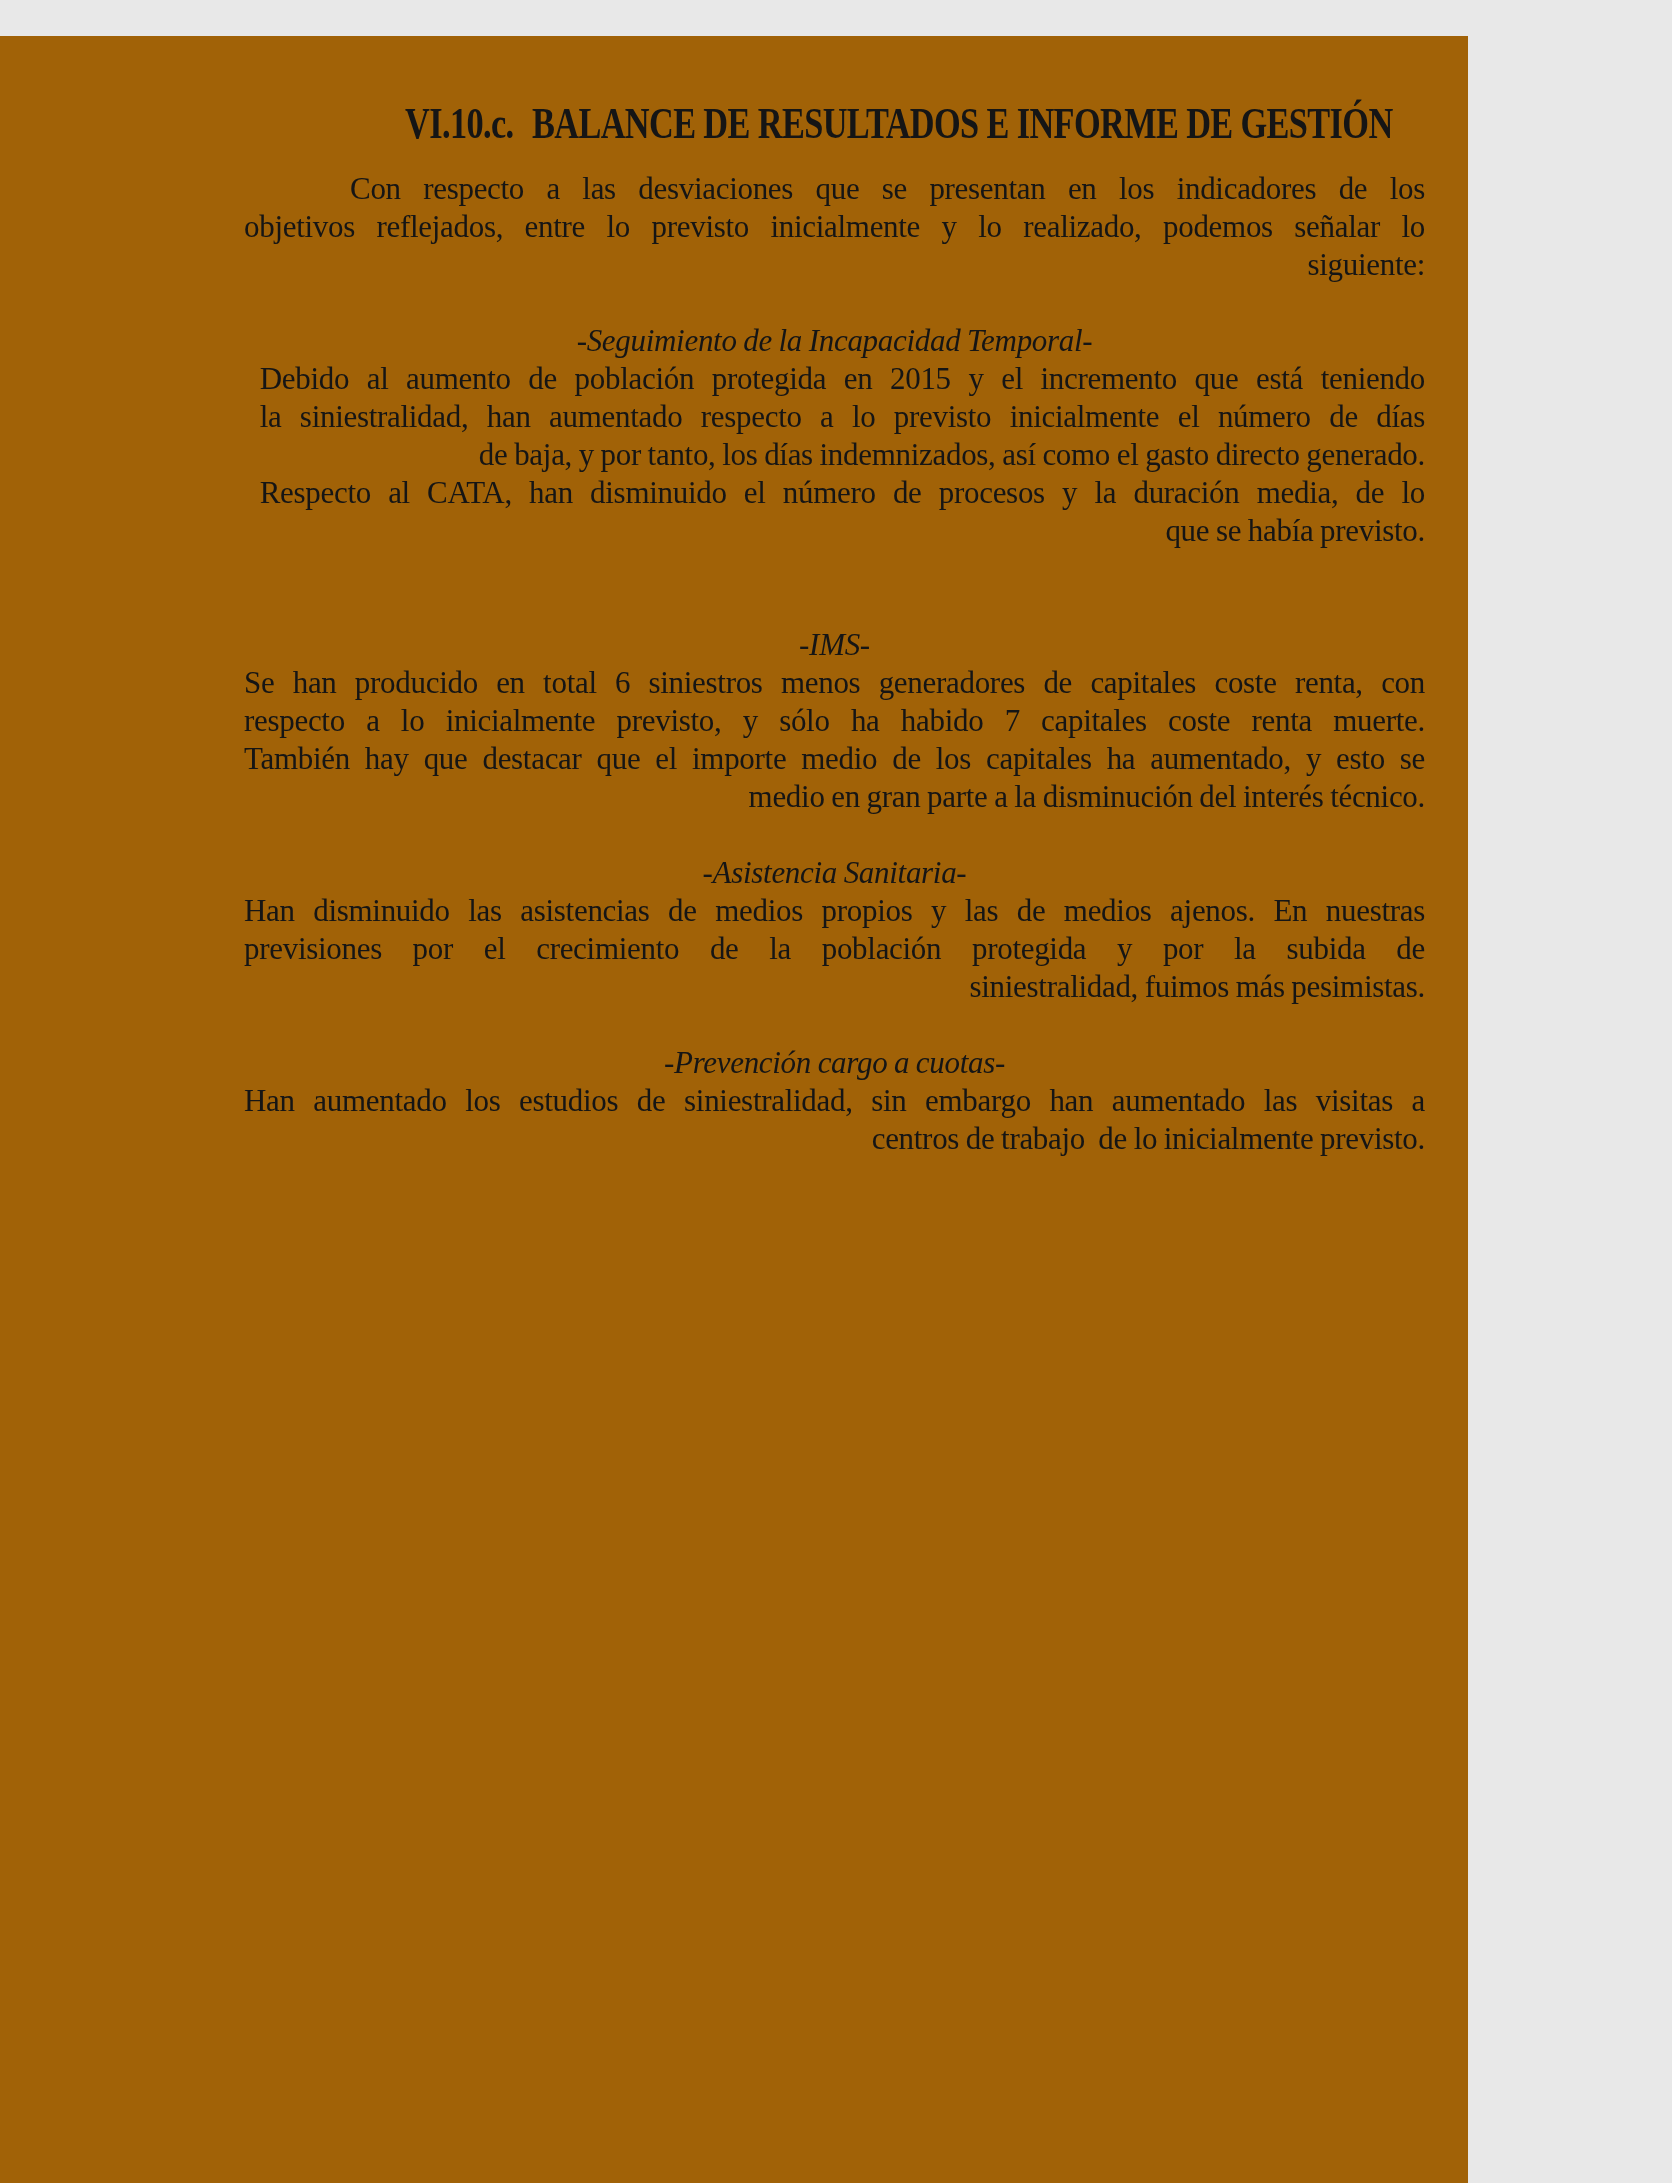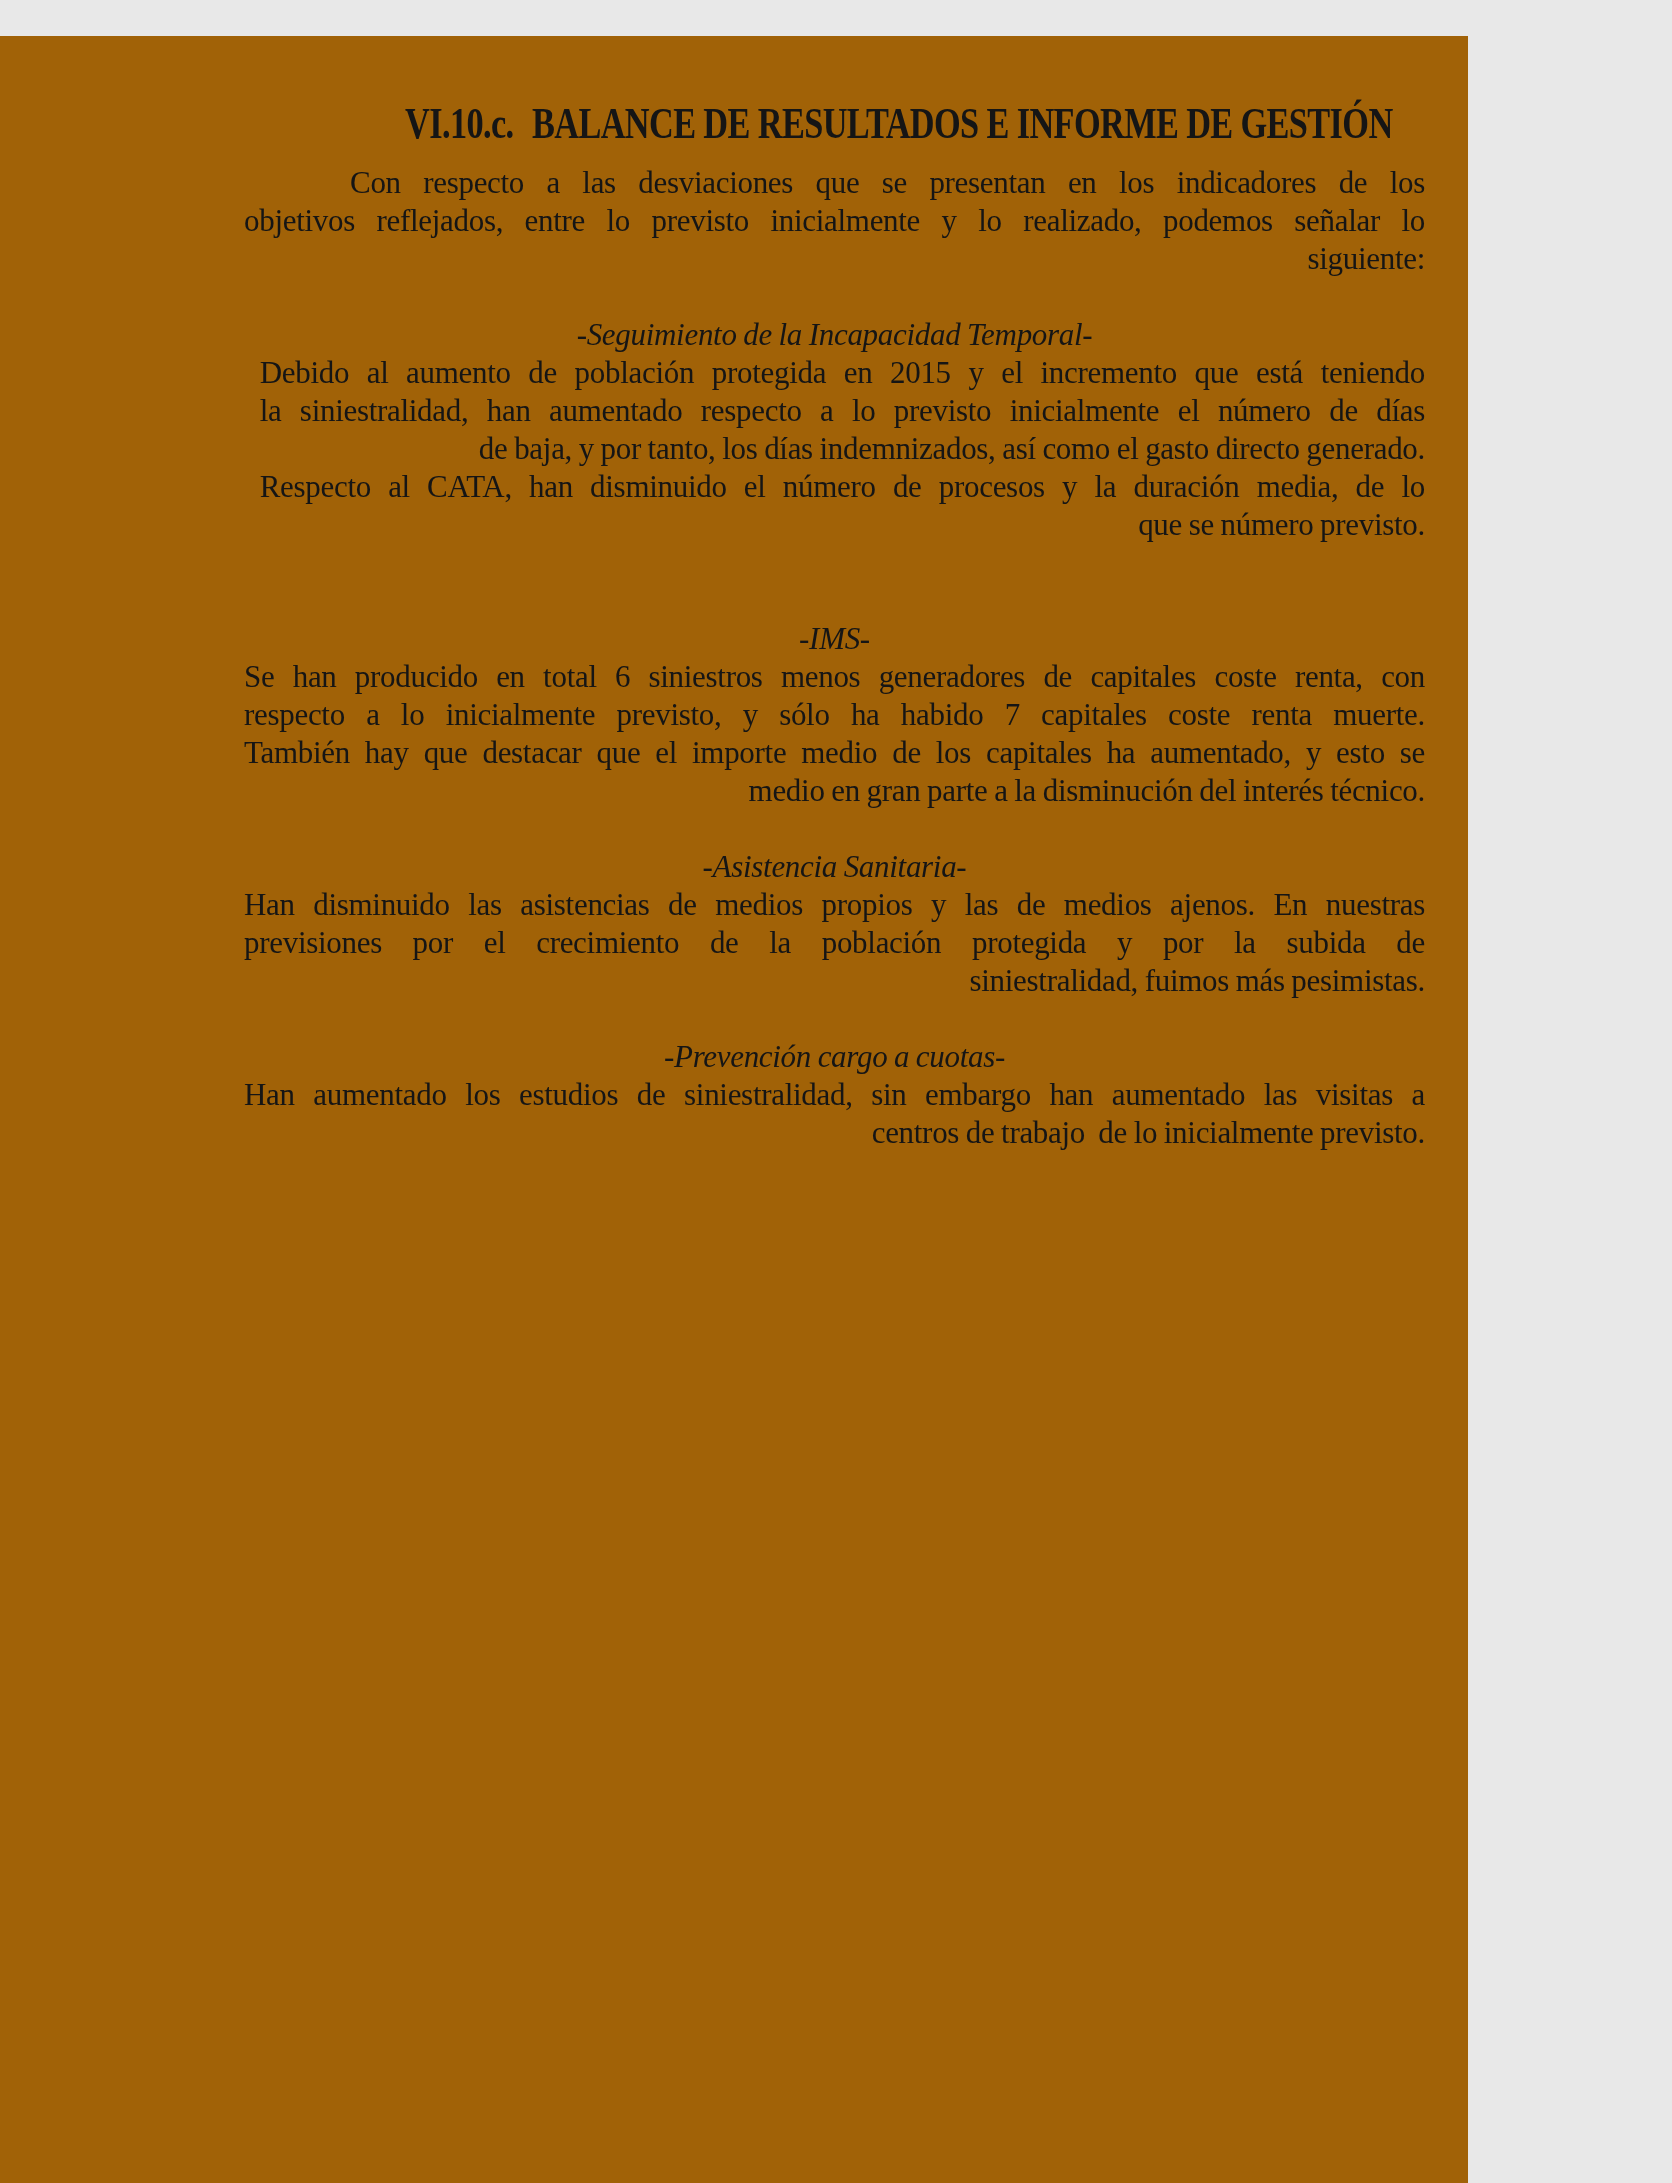--- a/index.html
+++ b/index.html
@@ -26,21 +26,21 @@
     font-size: 44px;
     font-weight: 700;
     letter-spacing: -0.8px;
     white-space: pre;
     transform: scaleX(0.78);
     transform-origin: 50% 0;
   }
   .title-num { margin-right: 23.6px; }
   .content {
     position: absolute;
-    top: 128px;
+    top: 134px;
     left: 244px;
     width: 1181px;
   }
   .line {
     font-size: 31px;
     line-height: 38px;
     height: 38px;
     letter-spacing: -0.3px;
     word-spacing: -0.8px;
     white-space: pre-wrap;
@@ -66,21 +66,21 @@
   <div class="content" id="doc-content">
       <div class="line justify first-indent">Con respecto a las desviaciones que se presentan en los indicadores de los</div>
       <div class="line justify">objetivos reflejados, entre lo previsto inicialmente y lo realizado, podemos señalar lo</div>
       <div class="line">siguiente:</div>
       <div class="line blank"></div>
       <div class="line heading-line">-Seguimiento de la Incapacidad Temporal-</div>
       <div class="line justify indented">Debido al aumento de población protegida en 2015 y el incremento que está teniendo</div>
       <div class="line justify indented">la siniestralidad, han aumentado respecto a lo previsto inicialmente el número de días</div>
       <div class="line indented">de baja, y por tanto, los días indemnizados, así como el gasto directo generado.</div>
       <div class="line justify indented">Respecto al CATA, han disminuido el número de procesos y la duración media, de lo</div>
-      <div class="line indented">que se número previsto.</div>
+      <div class="line indented">que se había previsto.</div>
       <div class="line blank"></div>
       <div class="line blank"></div>
       <div class="line heading-line">-IMS-</div>
       <div class="line justify">Se han producido en total 6 siniestros menos generadores de capitales coste renta, con</div>
       <div class="line justify">respecto a lo inicialmente previsto, y sólo ha habido 7 capitales coste renta muerte.</div>
       <div class="line justify">También hay que destacar que el importe medio de los capitales ha aumentado, y esto se</div>
       <div class="line">medio en gran parte a la disminución del interés técnico.</div>
       <div class="line blank"></div>
       <div class="line heading-line">-Asistencia Sanitaria-</div>
       <div class="line justify">Han disminuido las asistencias de medios propios y las de medios ajenos. En nuestras</div>

